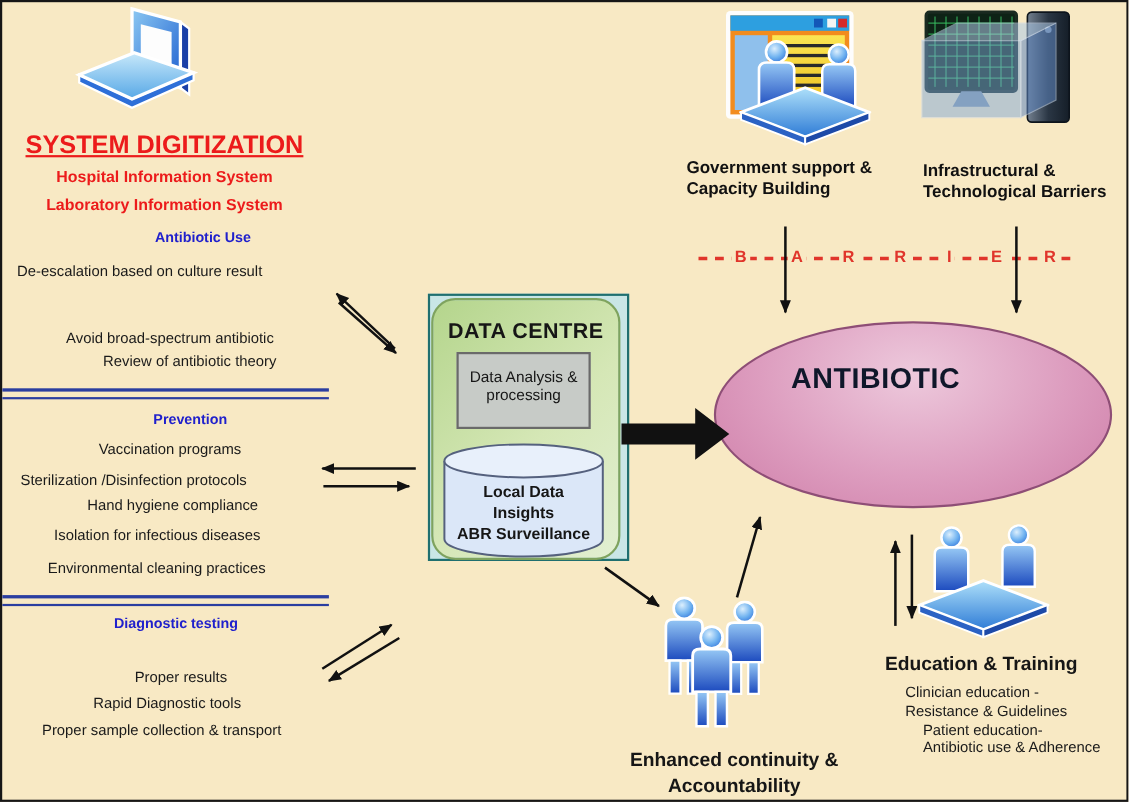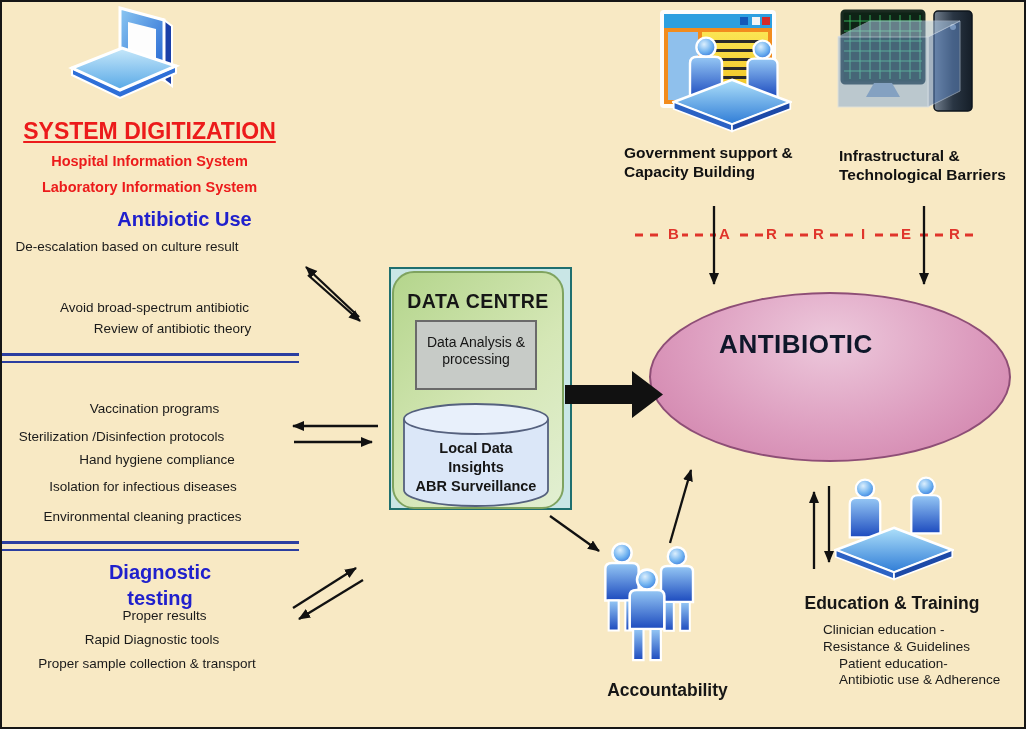--- a/index.html
+++ b/index.html
@@ -5,21 +5,21 @@
   html,body{margin:0;padding:0;background:#fff;}
   .canvas{position:relative;width:1026px;height:729px;background:#F8E9C4;
     border:2px solid #161616;box-sizing:border-box;overflow:hidden;
     font-family:"Liberation Sans",sans-serif;color:#161616;}
   .abs{position:absolute;}
   .txt{position:absolute;line-height:1.18;}
   .c{text-align:center;}
   .b{font-weight:bold;}
   .red{color:#EC1B1B;}
   .item{font-size:13.5px;color:#1a1a1a;}
-  .h-section{font-size:20px;font-weight:bold;color:#2020CC;}
+  .h-section{font-size:13px;font-weight:bold;color:#2020CC;}
   .divider{position:absolute;left:0;width:297px;height:5px;
     border-top:3px solid #2B3EA0;border-bottom:2px solid #2B3EA0;}
   .overlay{position:absolute;left:0;top:0;z-index:30;pointer-events:none;}
   .bletter{position:absolute;top:223px;z-index:31;font-size:15px;font-weight:bold;
     color:#E0352B;background:#F8E9C4;padding:0 3px;line-height:18px;}
   .datacentre-outer{position:absolute;left:387px;top:265px;width:183px;height:243px;
     background:#C9E6E6;border:2px solid #1F6F6F;box-sizing:border-box;}
   .datacentre-inner{position:absolute;left:390px;top:269px;width:172px;height:238px;
     background:linear-gradient(135deg,#B4D58C 0%,#D5E7B6 55%,#E2EFD2 100%);
     border:2px solid #7FA35F;border-radius:22px;box-sizing:border-box;}
@@ -99,20 +99,21 @@
   <div class="txt b red c" style="left:25px;top:151px;width:245px;font-size:14.5px">Hospital Information System</div>
   <div class="txt b red c" style="left:25px;top:177px;width:245px;font-size:14.5px">Laboratory Information System</div>
 
   <div class="txt h-section c" style="left:60px;top:206px;width:245px">Antibiotic Use</div>
   <div class="txt item c" style="left:0px;top:237px;width:250px">De-escalation based on culture result</div>
   <div class="txt item c" style="left:45px;top:298px;width:215px">Avoid broad-spectrum antibiotic</div>
   <div class="txt item c" style="left:78px;top:319px;width:185px">Review of antibiotic theory</div>
 
   <div class="divider" style="top:351px"></div>
 
+  <div class="txt h-section c" style="left:46px;top:371px;width:250px">Prevention</div>
   <div class="txt item c" style="left:55px;top:399px;width:195px">Vaccination programs</div>
   <div class="txt item c" style="left:2px;top:427px;width:235px">Sterilization /Disinfection protocols</div>
   <div class="txt item c" style="left:60px;top:450px;width:190px">Hand hygiene compliance</div>
   <div class="txt item c" style="left:32px;top:477px;width:218px">Isolation for infectious diseases</div>
   <div class="txt item c" style="left:28px;top:507px;width:225px">Environmental cleaning practices</div>
 
   <div class="divider" style="top:539px"></div>
 
   <div class="txt h-section c" style="left:78px;top:557px;width:160px;line-height:1.3">Diagnostic testing</div>
   <div class="txt item c" style="left:95px;top:606px;width:135px">Proper results</div>
@@ -201,20 +202,21 @@
   <div class="txt item" style="left:821px;top:637px;width:175px">Resistance &amp; Guidelines</div>
   <div class="txt item" style="left:837px;top:654px;width:160px">Patient education-</div>
   <div class="txt item" style="left:837px;top:670px;width:180px">Antibiotic use &amp; Adherence</div>
 
   <svg class="abs" style="left:595px;top:538px" width="104" height="130" viewBox="0 0 104 130">
     <use href="#sym-person-legs" x="0" y="2" width="50" height="92"></use>
     <use href="#sym-person-legs" x="56" y="6" width="48" height="88"></use>
     <use href="#sym-person-legs" x="24" y="28" width="52" height="96"></use>
   </svg>
   <div class="txt b c" style="left:548px;top:676px;width:235px;font-size:17.5px;line-height:24px">
+    <div>Enhanced continuity &amp;</div>
     <div>Accountability</div>
   </div>
 
   <svg class="overlay" width="1026" height="729" viewBox="0 0 1026 729">
     <defs>
       <marker id="ah" markerUnits="userSpaceOnUse" markerWidth="14" markerHeight="12" refX="11" refY="5" orient="auto">
         <path d="M0,0 L12,5 L0,10 Z" fill="#111"></path>
       </marker>
     </defs>
     <line x1="633" y1="233" x2="975" y2="233" stroke="#E0352B" stroke-width="3" stroke-dasharray="8 7"></line>

